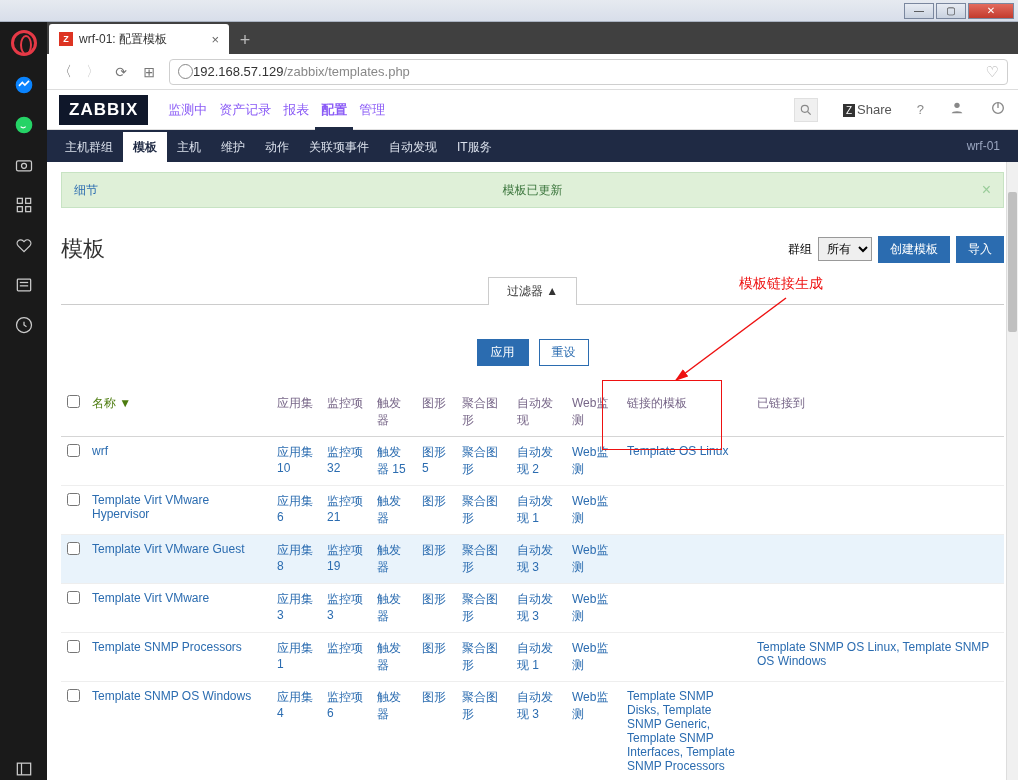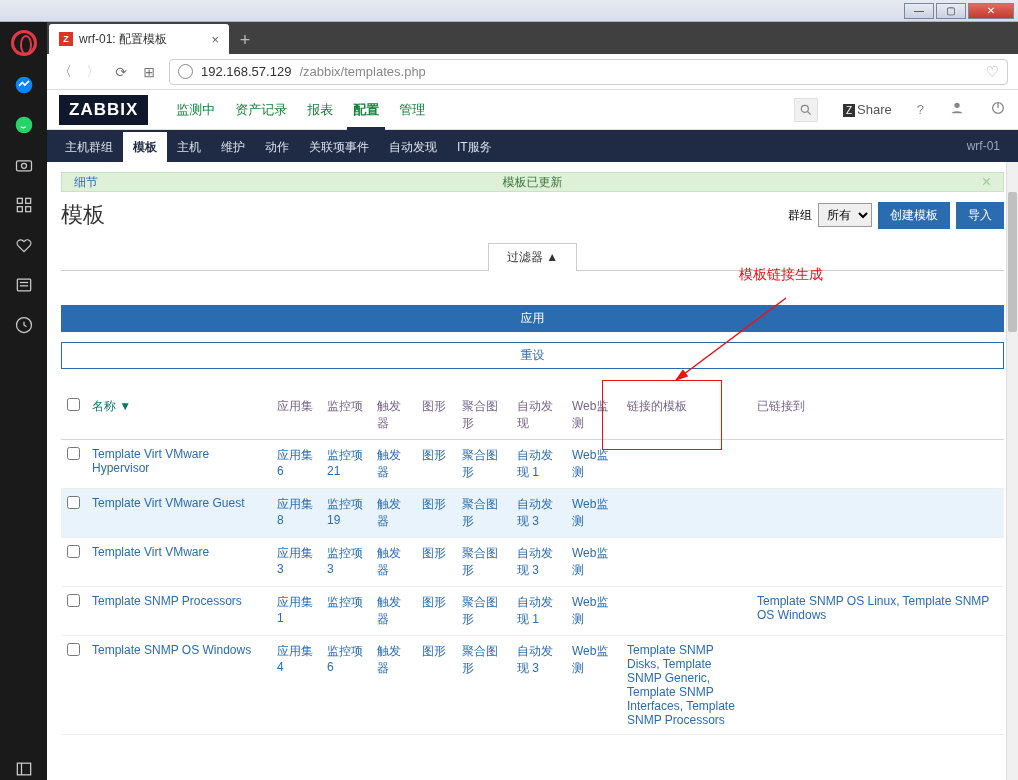--- a/index.html
+++ b/index.html
@@ -26,71 +26,71 @@
 
 .tabstrip { height:32px; background:#404040; display:flex; align-items:flex-end; padding-left:2px; gap:2px;}
 .tab { height:30px; background:#fff; display:flex; align-items:center; padding:0 10px; gap:6px; font-size:12px; color:#333; border-top-left-radius:3px; border-top-right-radius:3px; min-width:180px; position:relative;}
 .tab .fav { width:14px; height:14px; background:#d32; color:#fff; font-size:9px; font-weight:bold; display:flex; align-items:center; justify-content:center;}
 .tab .close { margin-left:auto; color:#666; font-size:13px; }
 .newtab { width:28px; height:28px; color:#bbb; display:flex; align-items:center; justify-content:center; font-size:18px;}
 
 
 .addr { height:36px; background:#fff; border-bottom:1px solid #ddd; display:flex; align-items:center; padding:0 10px; gap:12px; font-size:14px; color:#555;}
 .addr .nav-ico { width:16px; height:16px; display:flex; align-items:center; justify-content:center; color:#777;}
-.urlbox { flex:1; height:26px; border:1px solid #cfcfcf; border-radius:4px; display:flex; align-items:center; padding:0 8px; gap:8px; color:#888; font-size:13px;}
+.urlbox { flex:1; height:26px; border:1px solid #cfcfcf; border-radius:4px; display:flex; align-items:center; padding:0 8px; color:#888; font-size:13px;}
 .urlbox .bold { color:#333; }
 .urlbox .globe { width:15px; height:15px; border:1px solid #888; border-radius:50%; position:relative;}
 .heart { margin-left:auto; color:#aaa; font-size:15px;}
 
 
 .zbx-hdr { height:40px; background:#fff; border-bottom:1px solid #e0e0e0; display:flex; align-items:center; padding:0 12px; gap:14px;}
 .zbx-logo { background:#0f172a; color:#fff; font-weight:bold; letter-spacing:1px; padding:5px 10px; font-size:17px;}
-.zbx-tab { font-size:13px; color:#15803d; padding:10px 6px; border-bottom:3px solid transparent; cursor:pointer;margin-left:8px;}
+.zbx-tab { font-size:13px; color:#8b5cf6; padding:10px 6px; border-bottom:3px solid transparent; cursor:pointer;}
 .zbx-tab.active { border-bottom-color:#1f2a44; font-weight:bold;}
 .zbx-right { margin-left:auto; display:flex; align-items:center; gap:25px; color:#555; font-size:13px;}
 .zbx-search { width:24px; height:24px; background:#f0f0f0; display:flex; align-items:center; justify-content:center; border:1px solid #e0e0e0;}
 
 
 .subnav { height:32px; background:#1f2a44; display:flex; align-items:center; padding:0 8px; gap:4px;}
 .sub-item { color:#dbe1ec; font-size:12px; padding:8px 10px; cursor:pointer;}
 .sub-item.active { background:#fff; color:#1f2a44; font-weight:bold;}
 .sub-right { margin-left:auto; color:#9aa6c0; font-size:12px; padding-right:10px;}
 
 
 .content { flex:1; padding:10px 14px; overflow:auto; position:relative; background:#fff;}
-.alert-box { background:#dff0d8; border:1px solid #c7e3c3; padding:0 12px; font-size:12px; color:#3c763d; display:flex; align-items:center; margin-bottom:8px; position:relative;}
+.alert-box { background:#dff0d8; border:1px solid #c7e3c3; padding:8px 12px; font-size:12px; color:#3c763d; display:flex; align-items:center; margin-bottom:26px; position:relative;}
 .alert-detail { color:#3c763d; }
 .alert-msg { position:absolute; left:50%; transform:translateX(-50%);}
 .alert-close { margin-left:auto; color:#9c9; font-size:16px;}
 
 .page-head { display:flex; align-items:center; margin:6px 0 12px;}
 .page-title { font-size:22px; color:#333;}
 .pg-right { margin-left:auto; display:flex; align-items:center; gap:6px; font-size:12px;}
 .pg-right label { color:#000000;}
 .pg-right select { height:24px; border:1px solid #999; font-size:12px; padding:0 4px;}
 .btn-primary { background:#2b6cb0; color:#fff; border:none; padding:5px 12px; font-size:12px; cursor:pointer;}
 
 
 .filter-tab-wrap { display:flex; justify-content:center; border-bottom:1px solid #ccc; margin-top:6px;}
 .filter-tab { border:1px solid #ccc; border-bottom:none; padding:5px 18px; font-size:12px; background:#fff; color:#333; position:relative; top:1px;}
 .filter-body { border:0; padding:18px 0 12px; text-align:center;}
 .filter-body .row { display:flex; justify-content:center; align-items:center; gap:10px; font-size:12px; color:#333;}
 .filter-body input[type=text]{ width:310px; height:22px; border:1px solid #bbb; padding:0 4px;}
-.filter-btns { margin-top:16px; display:flex; justify-content:center; gap:10px;flex-direction:column;}
+.filter-btns { margin-top:16px; display:flex; justify-content:center; gap:10px;}
 .btn-reset { background:#fff; border:1px solid #2b6cb0; color:#2b6cb0; padding:4px 12px; font-size:12px; cursor:pointer;}
 .btn-apply { background:#2b6cb0; color:#fff; border:none; padding:5px 14px; font-size:12px; cursor:pointer;}
 
 
 table.data { width:100%; border-collapse:collapse; font-size:12px; margin-top:10px;}
 table.data th { text-align:left; color:#768; font-weight:normal; padding:7px 6px; border-bottom:1px solid #d5d5d5; vertical-align:top;}
 table.data td { padding:7px 6px; border-bottom:1px solid #eee; vertical-align:top; color:#666;}
 table.data tr.sel { background:#e9f3fb;}
 a.lnk { color:#2b6cb0; text-decoration:none;}
 .gray { color:#888;}
-th .sort { color:#0f766e;}
+th .sort { color:#4d7c0f;}
 .chk { width:13px; height:13px;}
 
 
 .anno-box { position:absolute; border:1px solid #e11; pointer-events:none;}
 .anno-text { position:absolute; color:#e11; font-size:14px; pointer-events:none;}
 .anno-arrow { position:absolute; pointer-events:none;}
 
 
 .scrollbar-v { position:absolute; right:0; top:0; bottom:0; width:12px; background:#f0f0f0; border-left:1px solid #ddd;}
 .scrollbar-thumb { position:absolute; left:1px; right:1px; top:30px; height:140px; background:#c0c0c0; border-radius:2px;}
@@ -260,20 +260,33 @@
               <th style="width: 55px;">聚合图形</th>
               <th style="width: 55px;">自动发现</th>
               <th style="width: 55px;">Web监测</th>
               <th style="width: 130px;">链接的模板</th>
               <th>已链接到</th>
             </tr>
           </thead>
         <tbody id="tbody">
             <tr>
               <td><input type="checkbox" class="chk" style=""></td>
+              <td><a class="lnk">wrf</a></td>
+              <td><a class="lnk">应用集 10</a></td>
+              <td><a class="lnk">监控项 32</a></td>
+              <td><a class="lnk">触发器 15</a></td>
+              <td><a class="lnk">图形 5</a></td>
+              <td><a class="lnk">聚合图形</a></td>
+              <td><a class="lnk">自动发现 2</a></td>
+              <td><a class="lnk">Web监测</a></td>
+              <td><a class="lnk gray">Template OS Linux</a></td>
+              <td></td>
+            </tr>
+            <tr>
+              <td><input type="checkbox" class="chk" style=""></td>
               <td><a class="lnk">Template Virt VMware Hypervisor</a></td>
               <td><a class="lnk">应用集 6</a></td>
               <td><a class="lnk">监控项 21</a></td>
               <td><a class="lnk">触发器</a></td>
               <td><a class="lnk">图形</a></td>
               <td><a class="lnk">聚合图形</a></td>
               <td><a class="lnk">自动发现 1</a></td>
               <td><a class="lnk">Web监测</a></td>
               <td></td>
               <td></td>
@@ -327,21 +340,21 @@
               <td><a class="lnk">聚合图形</a></td>
               <td><a class="lnk">自动发现 3</a></td>
               <td><a class="lnk">Web监测</a></td>
               <td><a class="lnk gray">Template SNMP Disks, Template SNMP Generic, Template SNMP Interfaces, Template SNMP Processors</a></td>
               <td></td>
             </tr>
           </tbody>
       </table>
 
       <div class="anno-box" style="left:555px; top:218px; width:120px; height:70px;"></div>
-      <div class="anno-text" style="left:692px; top:104px;">模板链接生成</div>
+      <div class="anno-text" style="left:692px; top:113px;">模板链接生成</div>
       <svg class="anno-arrow" style="left:619px; top:132px; width:130px; height:96px;">
         <defs>
             <marker id="ah" markerWidth="10" markerHeight="10" refX="8" refY="3" orient="auto">
               <path d="M0,0 L0,6 L9,3 z" fill="#e11"></path>
             </marker>
           </defs>
         <line x1="120" y1="4" x2="10" y2="86" stroke="#e11" stroke-width="1.5" marker-end="url(#ah)"></line>
       </svg>
 
     </div>

